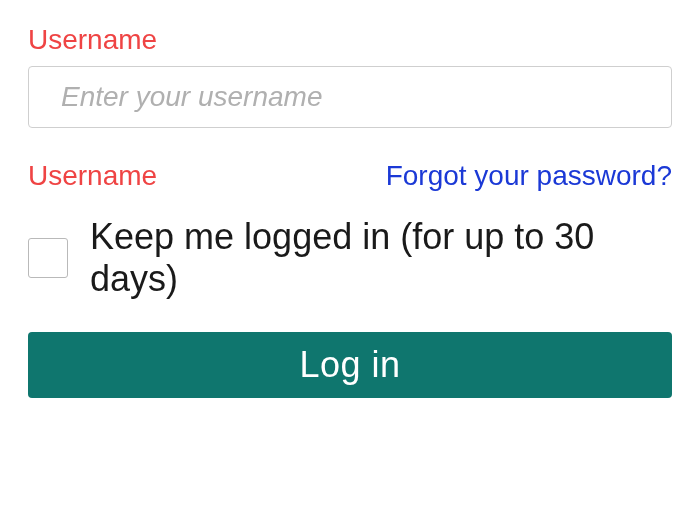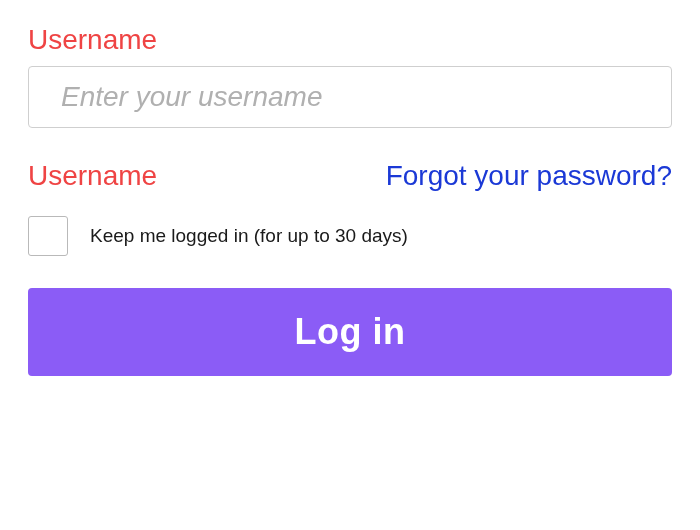--- a/index.html
+++ b/index.html
@@ -77,33 +77,33 @@
     .checkbox {
       width: 40px;
       height: 40px;
       border: 1px solid #b9b9b9;
       border-radius: 3px;
       background: #fff;
       cursor: pointer;
       flex-shrink: 0;
     }
     .remember-label {
-      font-size: 19px;
+      font-size: 36px;
       color: #1a1a1a;
       cursor: pointer;
     }
     .login-button {
       width: 100%;
-      height: 88px;
-      background: #8b5cf6;
+      height: 66px;
+      background: #0f766e;
       border: none;
       border-radius: 4px;
       color: #fff;
       font-size: 36px;
-      font-weight: 700;
+      font-weight: 400;
       cursor: pointer;
       letter-spacing: 0.5px;
     }
   </style>
 </head>
 <body>
 
 <form>
 
   <div class="form-group">

